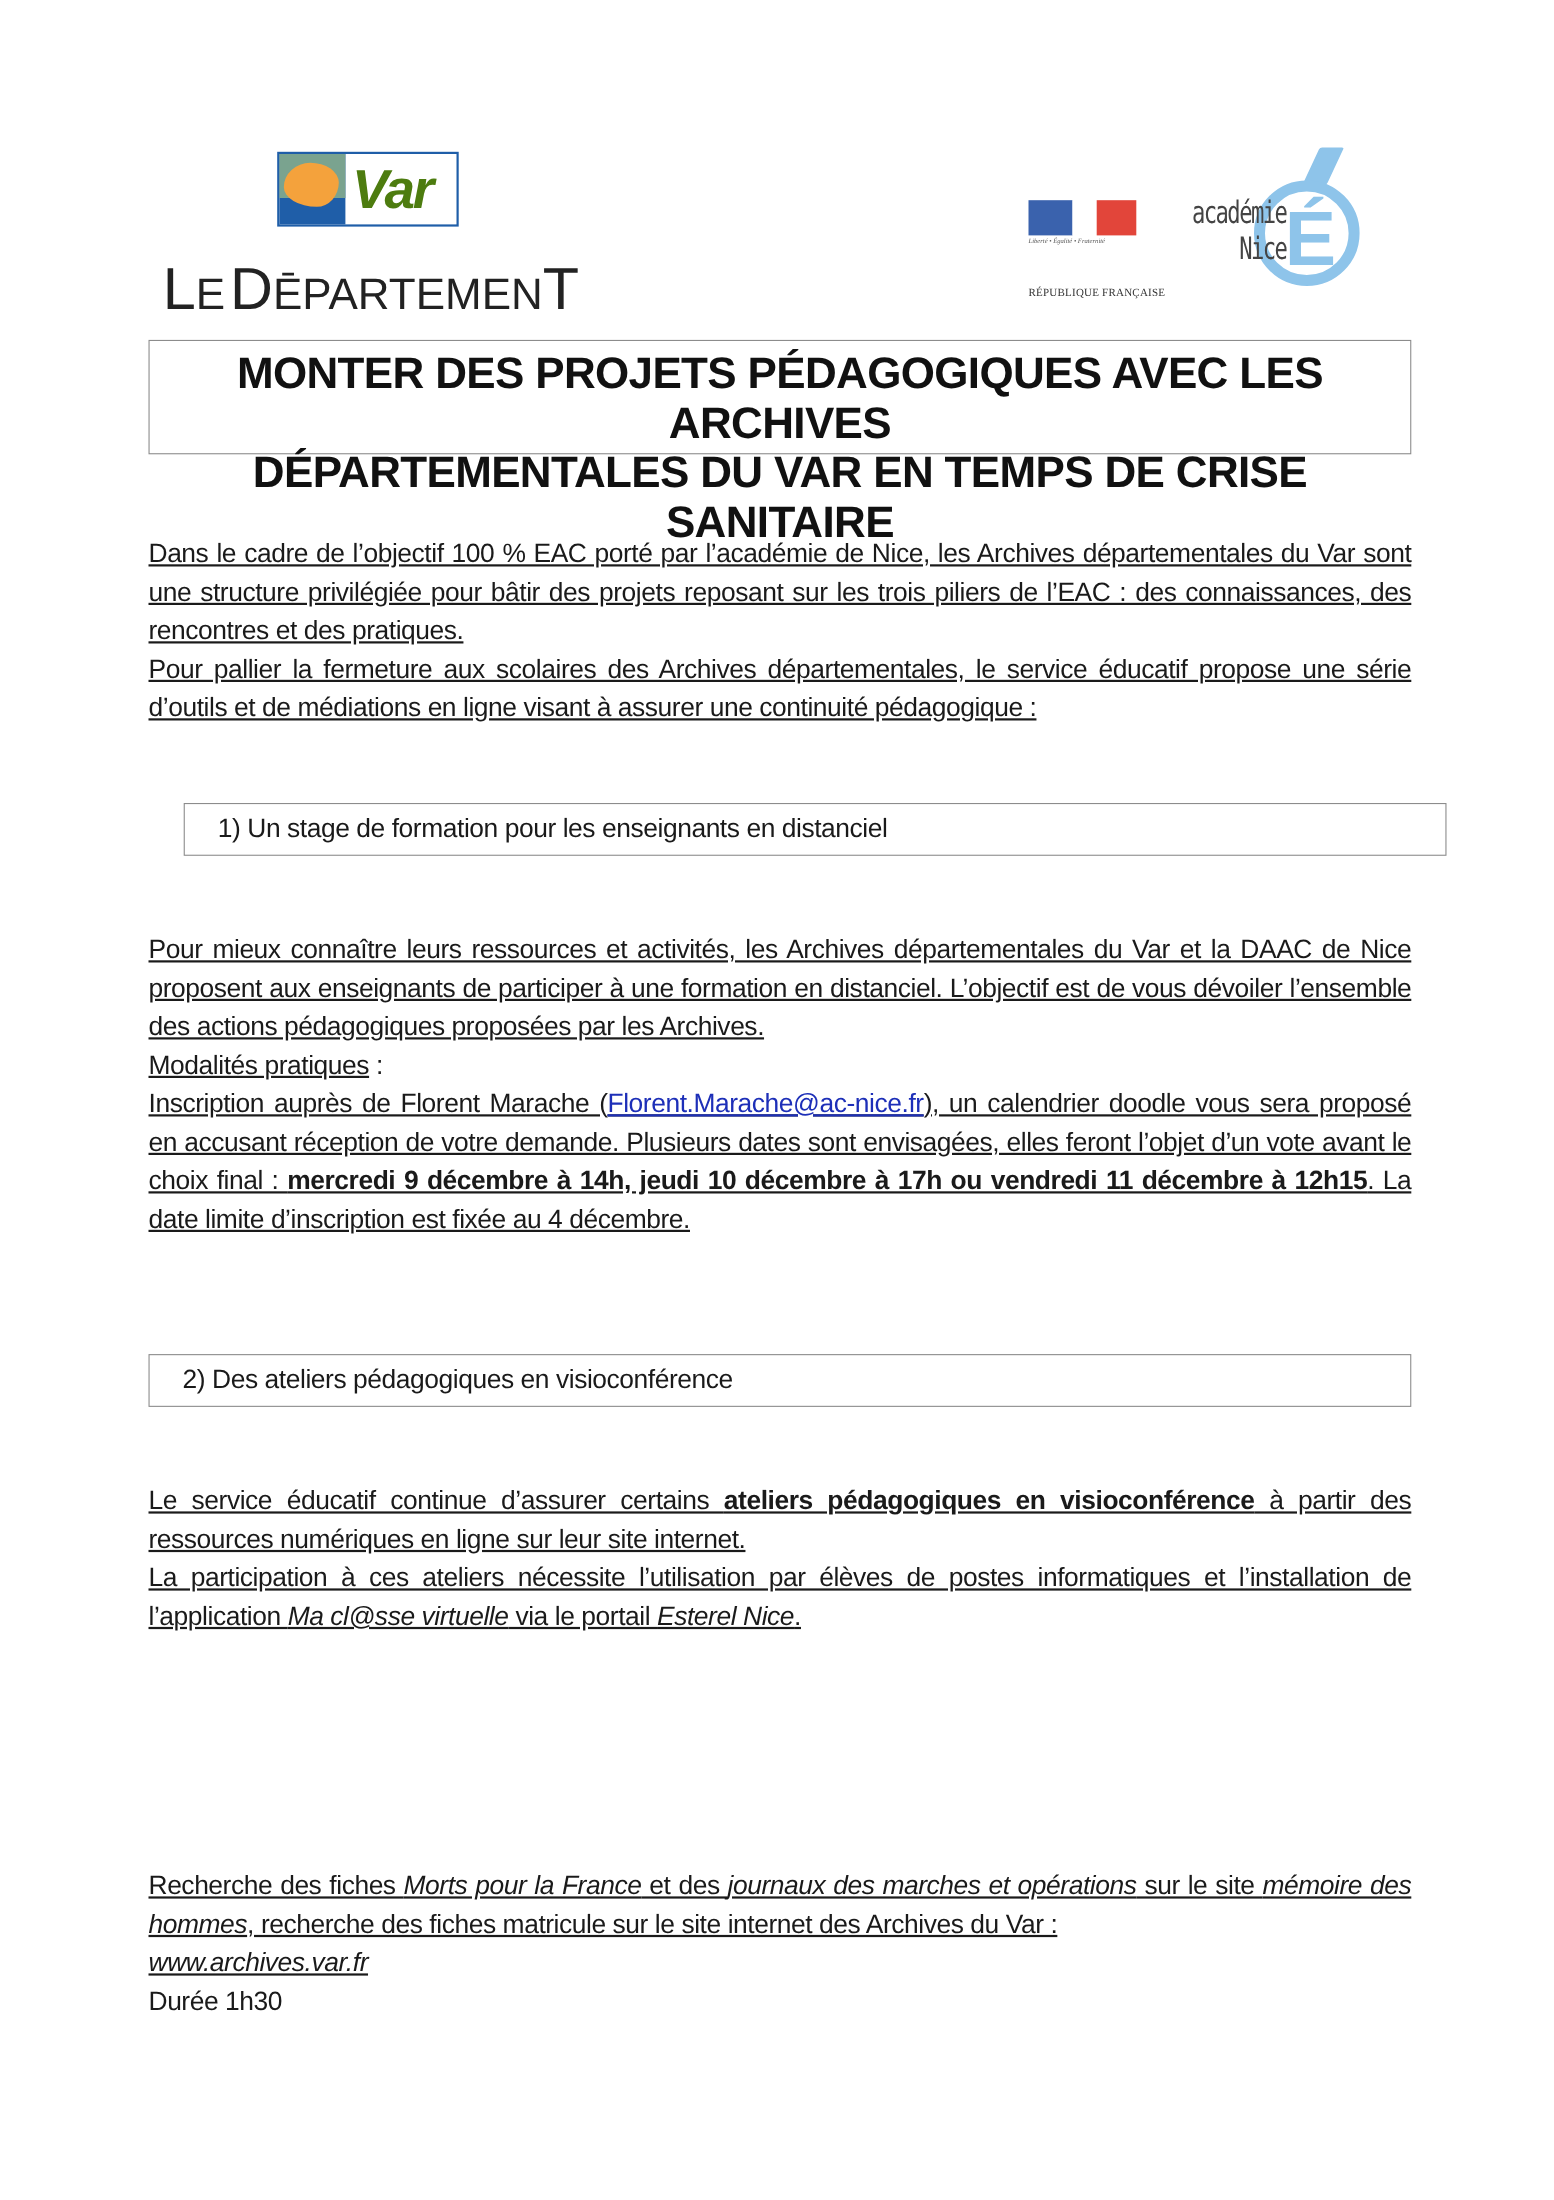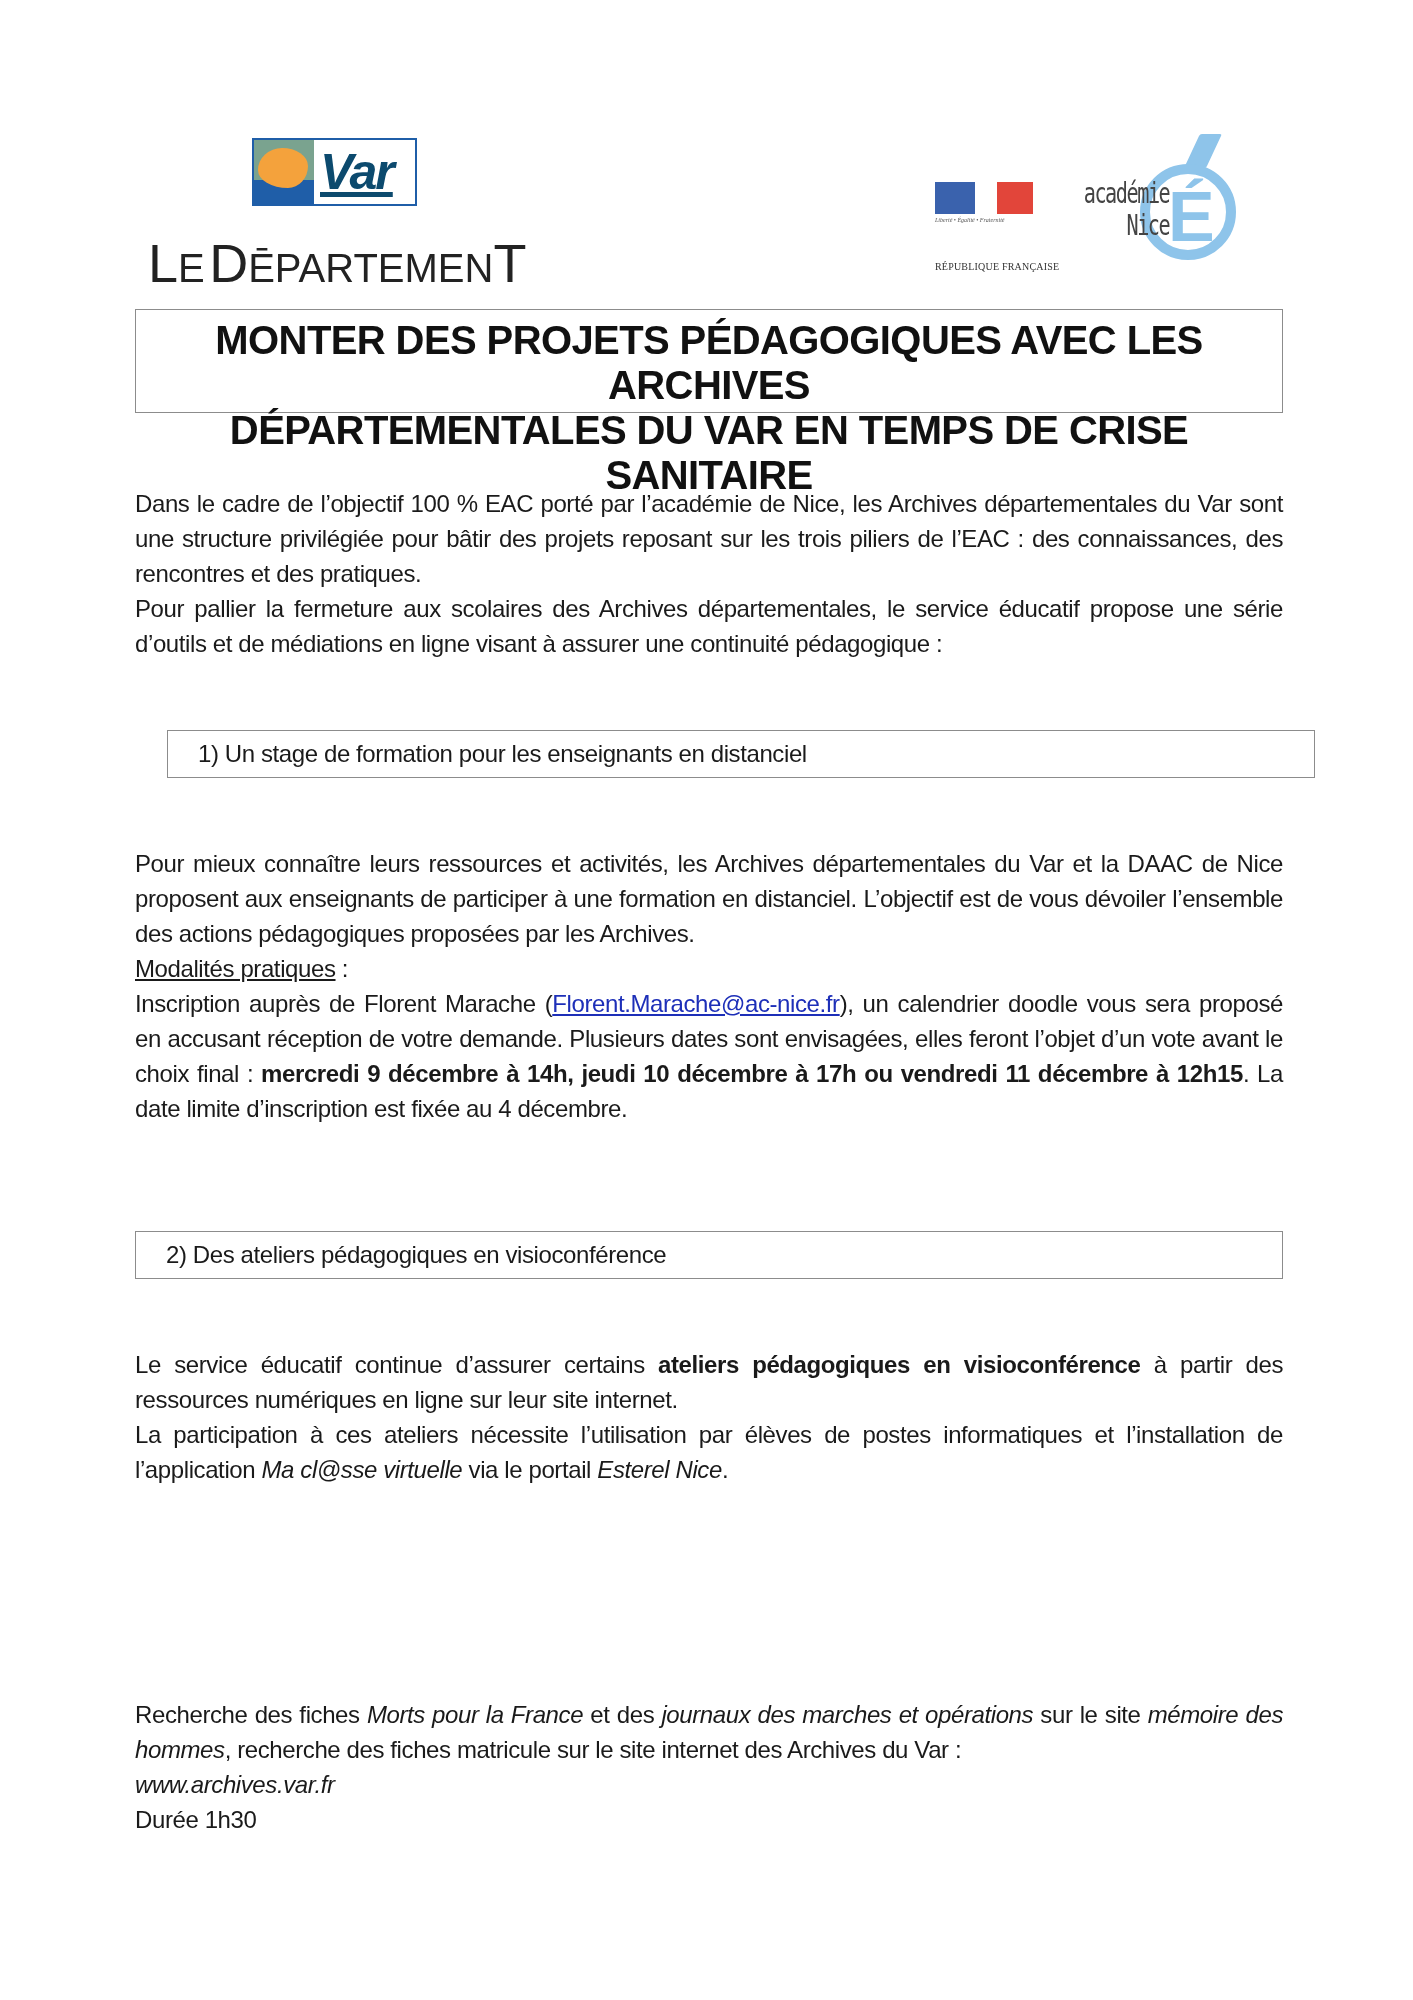--- a/index.html
+++ b/index.html
@@ -9,22 +9,22 @@
 
   
   .logo-var { position:absolute; left:148px; top:138px; width:370px; height:125px; }
   .var-box { position:absolute; left:104px; top:0; width:165px; height:68px;
              border:2px solid #1f5ea8; box-sizing:border-box; background:#fff; }
   .var-map { position:absolute; left:0; top:0; width:60px; height:64px; background:#1f5ea8; }
   .var-map .green { position:absolute; left:0; top:0; width:60px; height:40px; background:#7aa38f; }
   .var-map .blob { position:absolute; left:4px; top:8px; width:50px; height:40px;
                    background:#f4a23c; border-radius:48% 52% 40% 60% / 55% 45% 55% 45%; }
   .var-word { position:absolute; left:66px; top:4px; font-family:"Liberation Sans", sans-serif;
-              font-weight:bold; font-style:italic; font-size:50px; color:#0c4a6e;
-              letter-spacing:-2px; line-height:56px;text-decoration:underline; }
+              font-weight:bold; font-style:italic; font-size:50px; color:#4d7c0f;
+              letter-spacing:-2px; line-height:56px; }
   .dept-word { position:absolute; left:0; top:72px; white-space:nowrap;
                font-family:"Liberation Sans", sans-serif; color:#222; line-height:56px;margin-top:25px; }
   .dept-word .big { font-size:54px; }
   .dept-word .small { font-size:40px; }
 
   .logo-rf { position:absolute; left:935px; top:182px; width:100px; height:58px; }
   .rf-flag { position:absolute; left:0; top:0; width:98px; height:32px; }
   .rf-flag .b { position:absolute; left:0; top:0; width:40px; height:32px; background:#3a62ad; }
   .rf-flag .w { position:absolute; left:40px; top:0; width:22px; height:32px; background:#fff; }
   .rf-flag .r { position:absolute; left:62px; top:0; width:36px; height:32px; background:#e2453a; }
@@ -47,21 +47,21 @@
 
   
   .title-box { position:absolute; left:135px; top:309px; width:1148px; height:104px;
                border:1.5px solid #8c8c8c; box-sizing:border-box; text-align:center; }
   .title-box .t { font-family:"Liberation Sans", sans-serif; font-weight:bold; font-size:40px;
                   color:#111; line-height:45px; padding-top:8px; letter-spacing:-0.6px; }
 
   
   .para { position:absolute; left:135px; width:1148px; font-size:24px; line-height:35px;
           color:#1a1a1a; letter-spacing:-0.4px; }
-  .just { text-align:justify; }
+  .just { text-align:justify;text-decoration:underline; }
   .para b { font-weight:bold; }
   .para i { font-style:italic; }
   .u { text-decoration:underline; }
   a.mail { color:#1d2fb8; text-decoration:underline; }
 
   .section-box { position:absolute; left:135px; width:1148px; height:48px;
                  border:1.5px solid #8c8c8c; box-sizing:border-box; }
   .section-box span { position:absolute; left:30px; top:8px; font-size:24px; line-height:30px;
                       letter-spacing:-0.4px; color:#1a1a1a; }
 </style>

